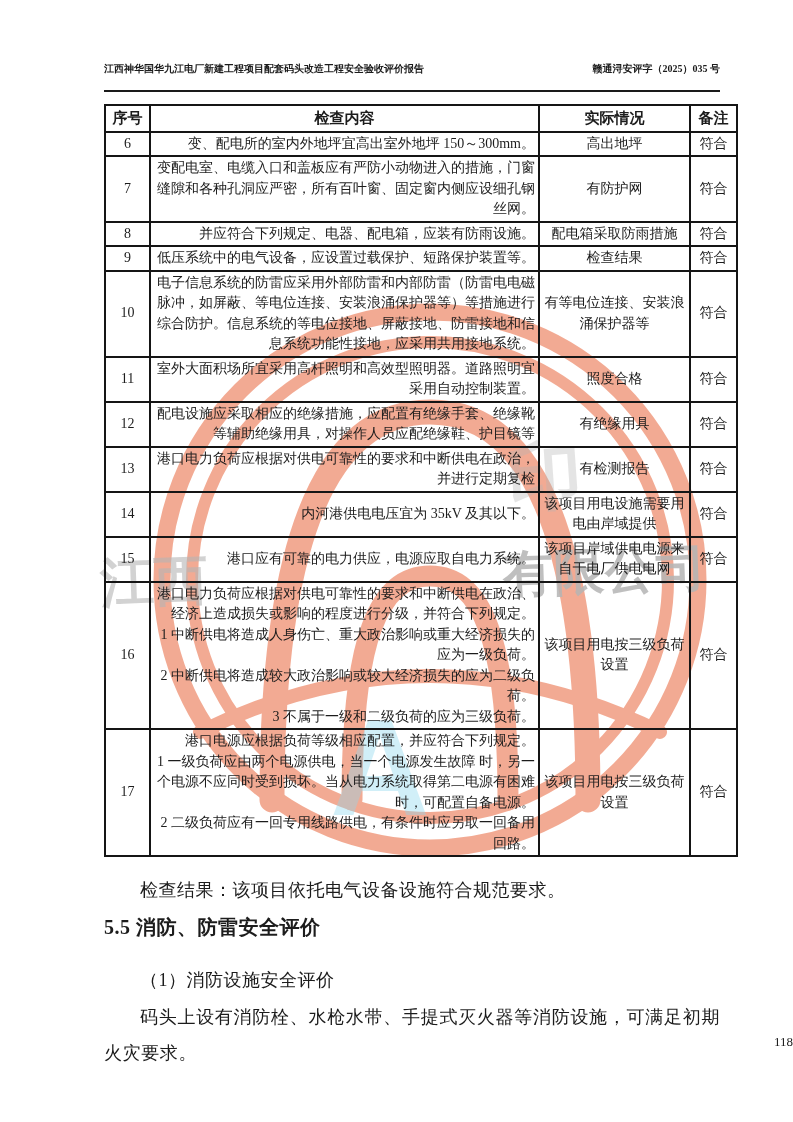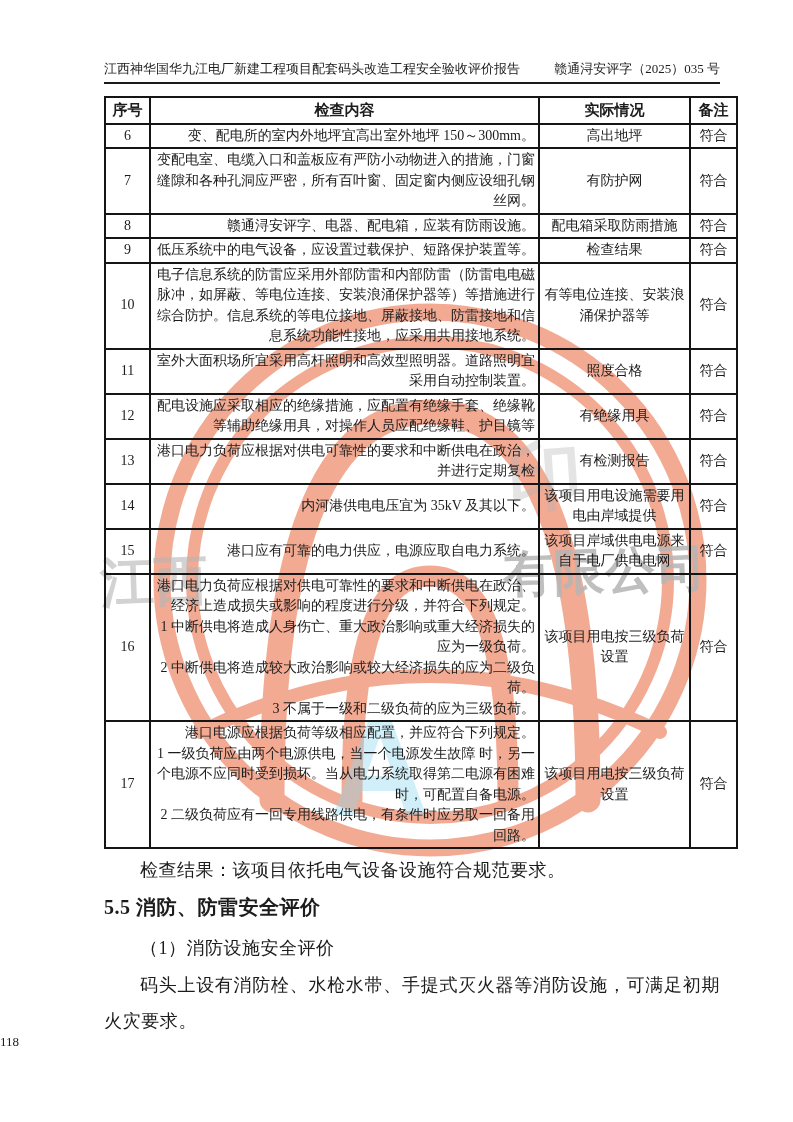--- a/index.html
+++ b/index.html
@@ -30,23 +30,23 @@
     font-weight:700;color:#8fd9ee;white-space:nowrap;
   }
   .wm-blue-ta{left:292px;top:592px;font-size:92px;opacity:.6;letter-spacing:4px;}
   .wm-blue-a{left:330px;top:688px;font-size:138px;opacity:.4;}
   
   .content{
     position:absolute;left:104px;top:58px;width:616px;z-index:1;
   }
   .doc-header{
     display:flex;justify-content:space-between;align-items:flex-end;
-    font-size:13px;font-weight:400;line-height:22px;
+    font-size:10px;font-weight:700;line-height:22px;
     border-bottom:2px solid #1a1a1a;
-    padding-bottom:2px;
+    padding-bottom:10px;
   }
   .doc-header .right{white-space:nowrap;}
   
   table.insp{
     border-collapse:collapse;table-layout:fixed;
     width:616px;margin-top:12px;
     font-size:14px;line-height:20.5px;
   }
   table.insp th,table.insp td{
     border:2px solid #151515;
@@ -55,30 +55,30 @@
     overflow:hidden;
   }
   table.insp th{font-size:15px;font-weight:700;text-align:center;padding:2px 1px;}
   td.col-no{text-align:center;font-family:"Liberation Serif","DejaVu Serif",serif;}
   td.col-content{text-align:right;white-space:pre-line;}
   td.col-content.center{text-align:right;}
   td.col-situation{text-align:center;white-space:pre-line;}
   td.col-remark{text-align:center;padding:1px 1px;}
   
   .result-line{
-    margin:8px 0 0;font-size:18px;line-height:26px;text-indent:2em;letter-spacing:.5px;
+    margin:20px 0 0;font-size:18px;line-height:26px;text-indent:2em;letter-spacing:.5px;
   }
   .section-heading{
     margin:9px 0 0;font-size:20px;line-height:30px;font-weight:700;letter-spacing:.5px;
   }
-  .para1{margin:12px 0 0;font-size:18px;line-height:28px;text-indent:2em;letter-spacing:.5px;}
+  .para1{margin:24px 0 0;font-size:18px;line-height:28px;text-indent:2em;letter-spacing:.5px;}
   .para2{margin:5px 0 4px;font-size:18px;line-height:36px;text-indent:2em;letter-spacing:.6px;text-align:justify;}
   .page-number{
     position:absolute;left:0;top:1034px;width:100%;
-    text-align:left;font-size:13px;z-index:1;
+    text-align:right;font-size:13px;z-index:1;
   }
 </style>
 </head>
 <body>
 
 <div class="page">
 
   <div class="watermark">
     <svg class="wm-emblem" viewBox="0 0 600 600">
       <g fill="none" stroke-linecap="round" stroke="#e8663c">
@@ -119,21 +119,21 @@
             <td class="col-remark">符合</td>
           </tr>
           <tr>
             <td class="col-no">7</td>
             <td class="col-content">变配电室、电缆入口和盖板应有严防小动物进入的措施，门窗缝隙和各种孔洞应严密，所有百叶窗、固定窗内侧应设细孔钢丝网。</td>
             <td class="col-situation">有防护网</td>
             <td class="col-remark">符合</td>
           </tr>
           <tr>
             <td class="col-no">8</td>
-            <td class="col-content">赣通浔安评字、电器、配电箱，应装有防雨设施。</td>
+            <td class="col-content">并应符合下列规定、电器、配电箱，应装有防雨设施。</td>
             <td class="col-situation">配电箱采取防雨措施</td>
             <td class="col-remark">符合</td>
           </tr>
           <tr>
             <td class="col-no">9</td>
             <td class="col-content">低压系统中的电气设备，应设置过载保护、短路保护装置等。</td>
             <td class="col-situation">检查结果</td>
             <td class="col-remark">符合</td>
           </tr>
           <tr>

